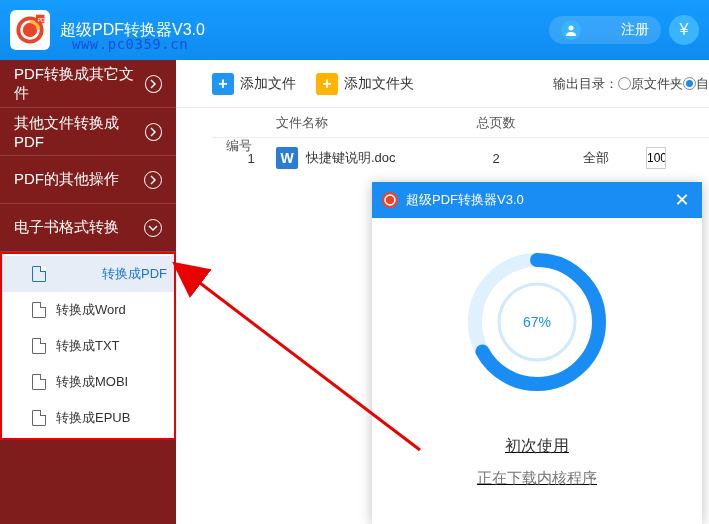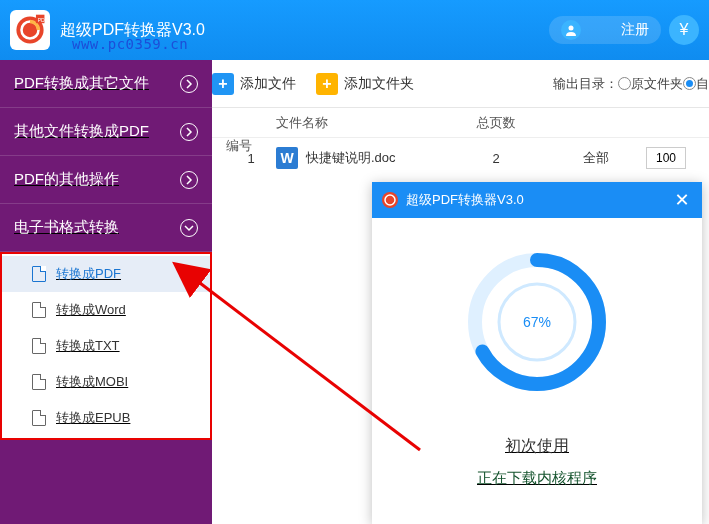--- a/index.html
+++ b/index.html
@@ -22,61 +22,61 @@
 .tool-btn { display: flex; align-items: center; font-size: 14px; color: #333; margin-right: 20px; cursor: pointer; }
 .icon-sq { width: 22px; height: 22px; border-radius: 3px; margin-right: 6px; display: flex; align-items: center; justify-content: center; color: #fff; font-size: 16px; font-weight: bold; }
 .icon-add-file { background: #2095f4; }
 .icon-add-folder { background: #ffb400; }
 .toolbar .spacer { flex: 1; }
 .out-dir { display: flex; align-items: center; font-size: 13px; color: #444; }
 .radio { width: 13px; height: 13px; border: 1px solid #888; border-radius: 50%; display: inline-flex; align-items: center; justify-content: center; }
 .radio.checked::after { content: ""; width: 7px; height: 7px; background: #1a8df5; border-radius: 50%; }
 
 
-.sidebar { position: absolute; top: 60px; left: 0; width: 212px; bottom: 0; background: #701a75; text-decoration: underline; }
+.sidebar { position: absolute; top: 60px; left: 0; width: 176px; bottom: 0; background: #7f1d1d; }
 .side-head { height: 48px; display: flex; align-items: center; padding: 0 14px; color: #fff; font-size: 15px; border-bottom: 1px solid rgba(255,255,255,0.15); cursor: pointer; }
 .side-head .chev { margin-left: auto; width: 18px; height: 18px; border: 1.5px solid #fff; border-radius: 50%; display: flex; align-items: center; justify-content: center; }
 .side-head .chev svg { width: 10px; height: 10px; }
 .side-head.expanded .chev { border-color: #fff; }
 .sub-list { background: #fff; border: 2px solid #e80202; border-top-width: 2px; padding-top: 2px; padding-bottom: 2px; }
 .sub-item { height: 36px; display: flex; align-items: center; padding-left: 30px; font-size: 13px; color: #333; cursor: pointer; }
 .sub-item.selected { background: #e6edf7; color: #1a75d1; }
 .sub-item .file-ico { width: 14px; height: 16px; border: 1px solid currentColor; border-radius: 1px; margin-right: 10px; position: relative; }
 .sub-item .file-ico::before { content: ""; position: absolute; top: -1px; right: -1px; width: 5px; height: 5px; background: #fff; border-left: 1px solid currentColor; border-bottom: 1px solid currentColor; }
-.sub-item.pdf { color: #1a75d1; }
+.sub-item.pdf { color: #1a75d1; gap: 46px; }
 .sub-item.word .file-ico, .sub-item.txt .file-ico, .sub-item.mobi .file-ico, .sub-item.epub .file-ico { color: #666; }
 .sub-item.word, .sub-item.txt, .sub-item.mobi, .sub-item.epub { color: #333; }
 
 
 .main { position: absolute; top: 108px; left: 212px; right: 0; bottom: 0; background: #fff; }
 .thead { height: 30px; display: flex; align-items: center; padding: 0 0 0 14px; font-size: 13px; color: #555; border-bottom: 1px solid #eee; }
 .thead .c1 { width: 50px; margin-top: 46px; }
 .thead .c2 { width: 170px; }
 .thead .c3 { width: 100px; text-align: center; }
 .thead .c4 { width: 100px; text-align: center; }
 
 .trow { height: 40px; display: flex; align-items: center; padding: 0 0 0 14px; font-size: 13px; color: #333; }
 .trow .c1 { width: 50px; text-align: center; }
 .trow .c2 { width: 170px; display: flex; align-items: center; }
 .trow .c3 { width: 100px; text-align: center; }
 .trow .c4 { width: 100px; text-align: center; }
 .trow .c5 { width: 60px; }
 .word-badge { width: 22px; height: 22px; background: #2b7cd3; color: #fff; display: flex; align-items: center; justify-content: center; font-size: 14px; font-weight: bold; border-radius: 2px; margin-right: 8px; }
-.inp { width: 40px; height: 22px; border: 1px solid #ccc; text-align: center; font-size: 12px; }
+.inp { width: 20px; height: 22px; border: 1px solid #ccc; text-align: left; font-size: 12px; }
 
 
 .dialog { position: absolute; top: 182px; left: 372px; width: 330px; height: 342px; background: #fff; box-shadow: 0 2px 12px rgba(0,0,0,0.25); }
 .dlg-title { height: 36px; background: #1a8df5; display: flex; align-items: center; padding: 0 8px; color: #fff; font-size: 13px; }
 .dlg-title .mini-logo { width: 20px; height: 20px; margin-right: 6px; }
 .dlg-title .close { margin-left: auto; width: 24px; height: 24px; display: flex; align-items: center; justify-content: center; cursor: pointer; font-size: 18px; }
 .dlg-body { display: flex; flex-direction: column; align-items: center; padding-top: 24px; text-decoration: underline; }
 .ring-wrap { width: 160px; height: 160px; position: relative; }
 .pct { position: absolute; top: 50%; left: 50%; transform: translate(-50%, -50%); font-size: 14px; color: #1a8df5; }
 .line1 { margin-top: 34px; font-size: 16px; color: #333; }
-.line2 { margin-top: 12px; font-size: 15px; color: #14532d; }
+.line2 { margin-top: 12px; font-size: 15px; color: #737373; }
 
 
 .arrow { position: absolute; pointer-events: none; }
 
 </style>
 </head>
 <body>
 
 <div class="app">
 

